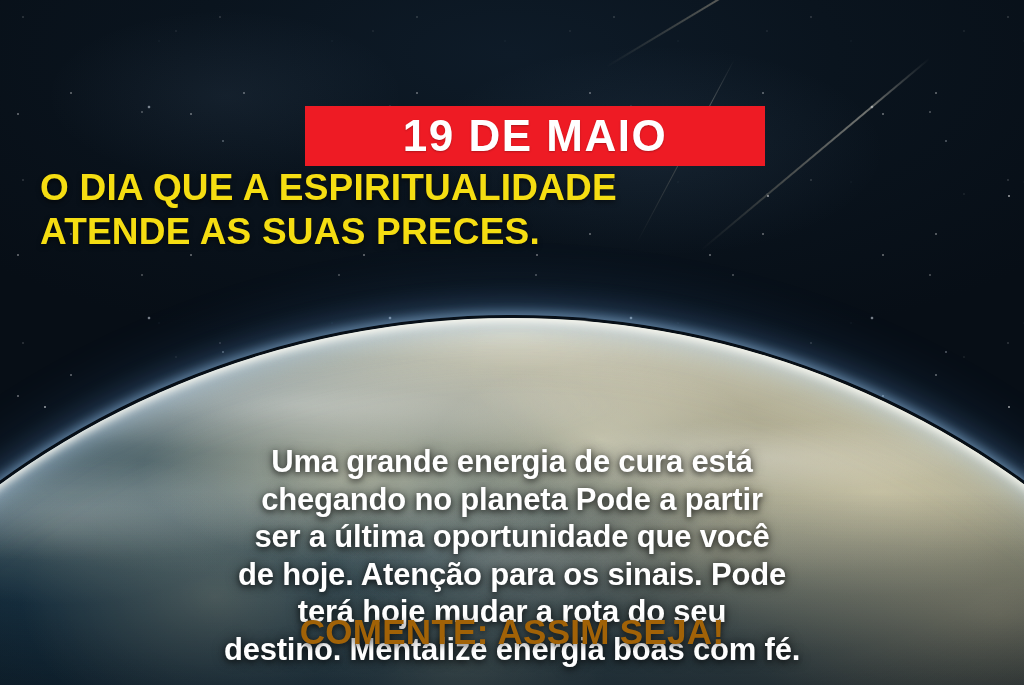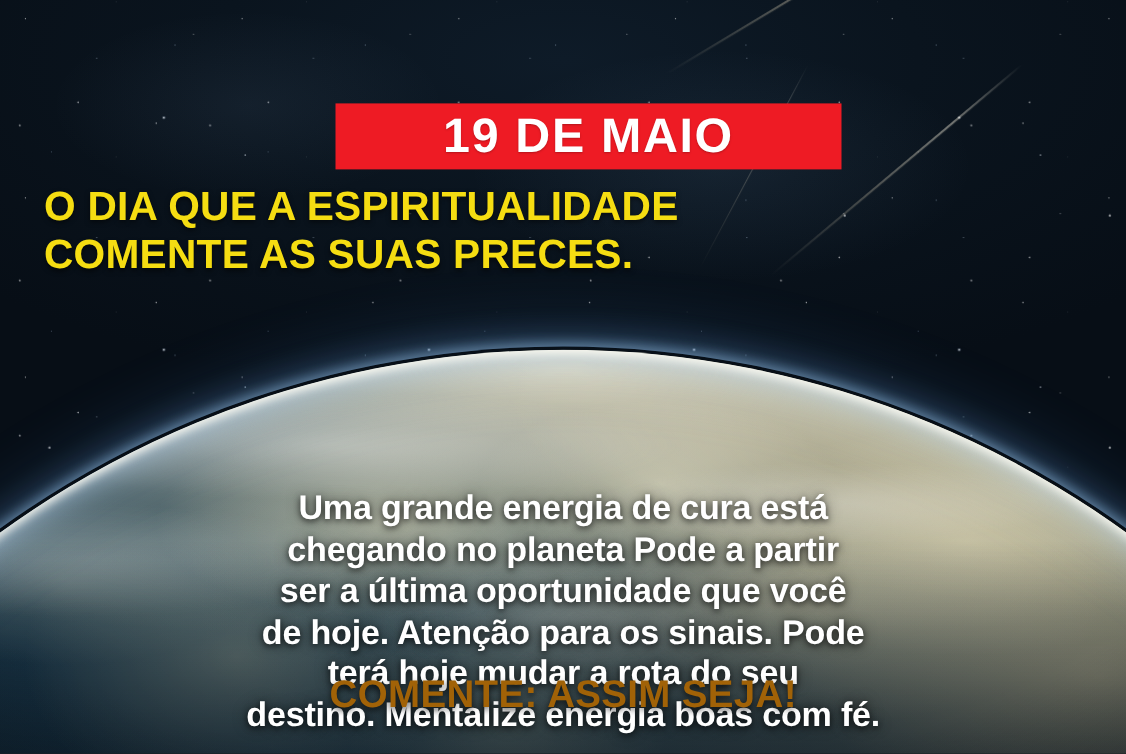--- a/index.html
+++ b/index.html
@@ -175,21 +175,21 @@
 
   
   .content {
     position: absolute;
     inset: 0;
   }
 
   .date-banner {
     position: absolute;
     left: 305px;
-    top: 94px;
+    top: 106px;
     width: 460px;
     height: 60px;
     display: flex;
     align-items: center;
     justify-content: center;
     background: #ee1b24;
   }
   .date-banner-text {
     color: #ffffff;
     font-size: 44px;
@@ -270,21 +270,21 @@
   </div>
 
   <div class="content">
 
     <div class="date-banner">
       <span class="date-banner-text">19 DE MAIO</span>
     </div>
 
     <div class="headline">
       <div>O DIA QUE A ESPIRITUALIDADE</div>
-      <div>COMENTE AS SUAS PRECES.</div>
+      <div>ATENDE AS SUAS PRECES.</div>
     </div>
 
     <div class="body-copy">
       <div>Uma grande energia de cura está</div>
       <div>chegando no planeta Pode a partir</div>
       <div>ser a última oportunidade que você</div>
       <div>de hoje. Atenção para os sinais. Pode</div>
       <div>terá hoje mudar a rota do seu</div>
       <div>destino. Mentalize energia boas com fé.</div>
     </div>

